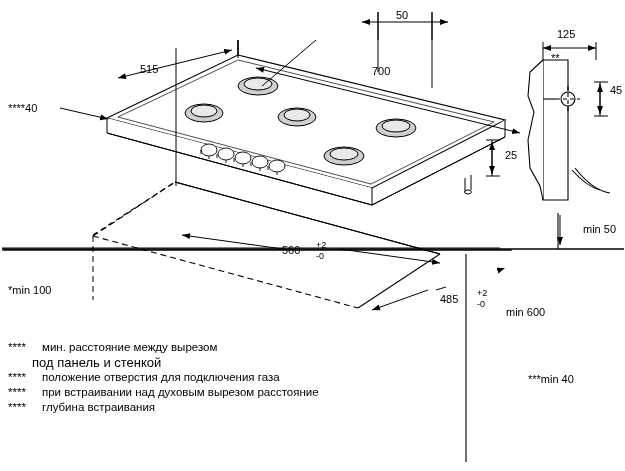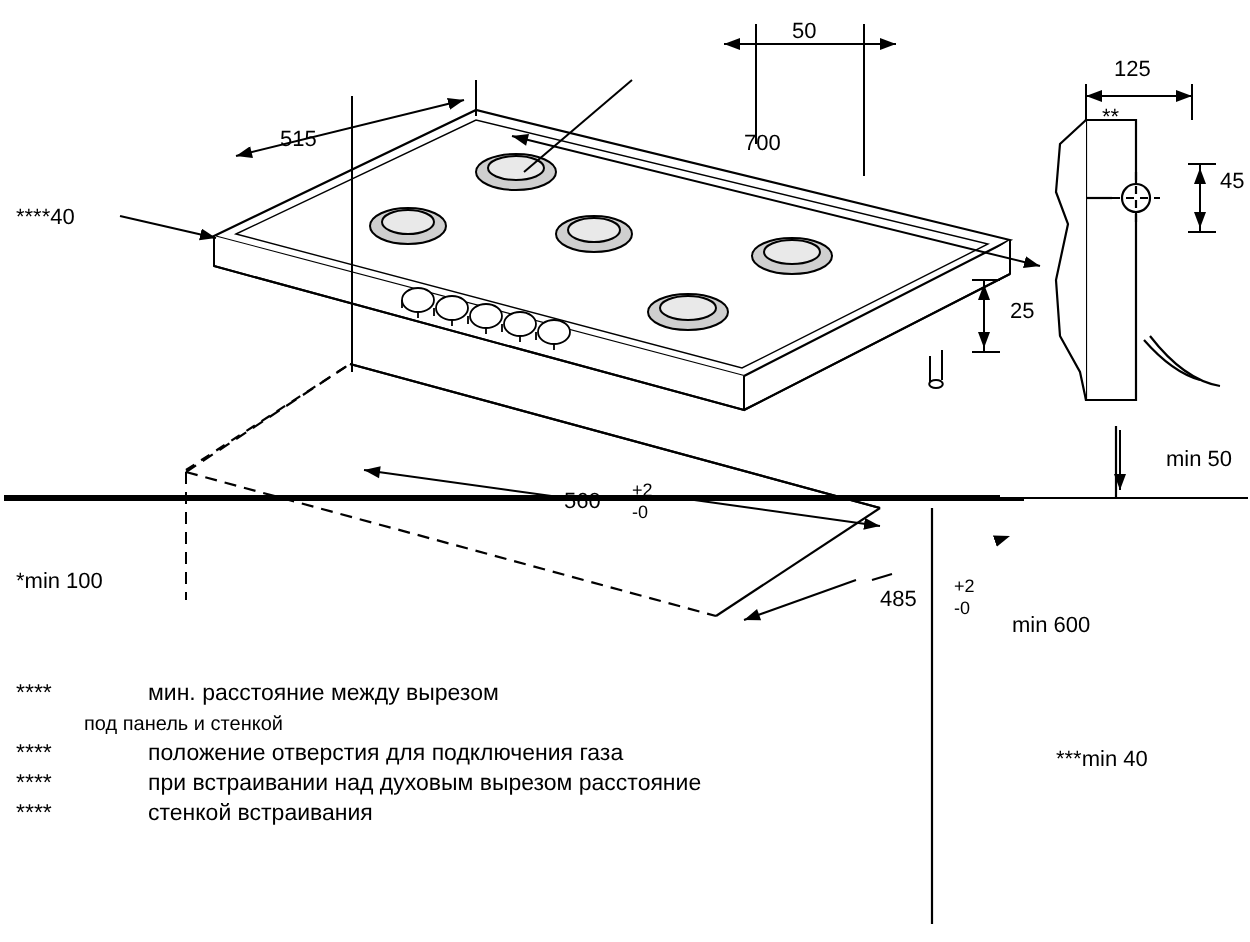--- a/index.html
+++ b/index.html
@@ -3,22 +3,22 @@
 <meta charset="utf-8">
 <style>
   html,body{margin:0;padding:0;background:#ffffff;}
   body{width:625px;height:471px;overflow:hidden;font-family:"Liberation Sans",sans-serif;}
   #wrap{position:relative;width:625px;height:471px;}
   svg{position:absolute;left:0;top:0;}
   .dimtext{font-family:"Liberation Sans",sans-serif;font-size:11px;fill:#000;}
   .legend{position:absolute;left:0;top:340px;width:625px;}
   .legend-row{display:flex;align-items:flex-start;font-size:11.5px;color:#000;line-height:15px;padding:0 0 0 8px;}
   .legend-star{width:34px;flex:0 0 34px;}
-  .legend-text{flex:1 1 auto;margin-left:32px;}
-  .legend-cont{padding-left:42px;font-size:10px;line-height:15px;color:#000;}
+  .legend-text{flex:1 1 auto;}
+  .legend-cont{padding-left:32px;font-size:13px;line-height:15px;color:#000;}
 </style>
 </head>
 <body>
 
 <div id="wrap">
 
 <svg width="625" height="471" viewBox="0 0 625 471">
   <g fill="none" stroke="#000" stroke-width="1">
 
     <g stroke-width="1.1">
@@ -519,17 +519,17 @@
     <span class="legend-text">положение отверстия для подключения газа</span>
   </div>
 
   <div class="legend-row">
     <span class="legend-star">****</span>
     <span class="legend-text">при встраивании над духовым вырезом расстояние</span>
   </div>
 
   <div class="legend-row">
     <span class="legend-star">****</span>
-    <span class="legend-text">стенкой встраивания</span>
+    <span class="legend-text">глубина встраивания</span>
   </div>
 </div>
 
 </div>
 
 </body></html>

